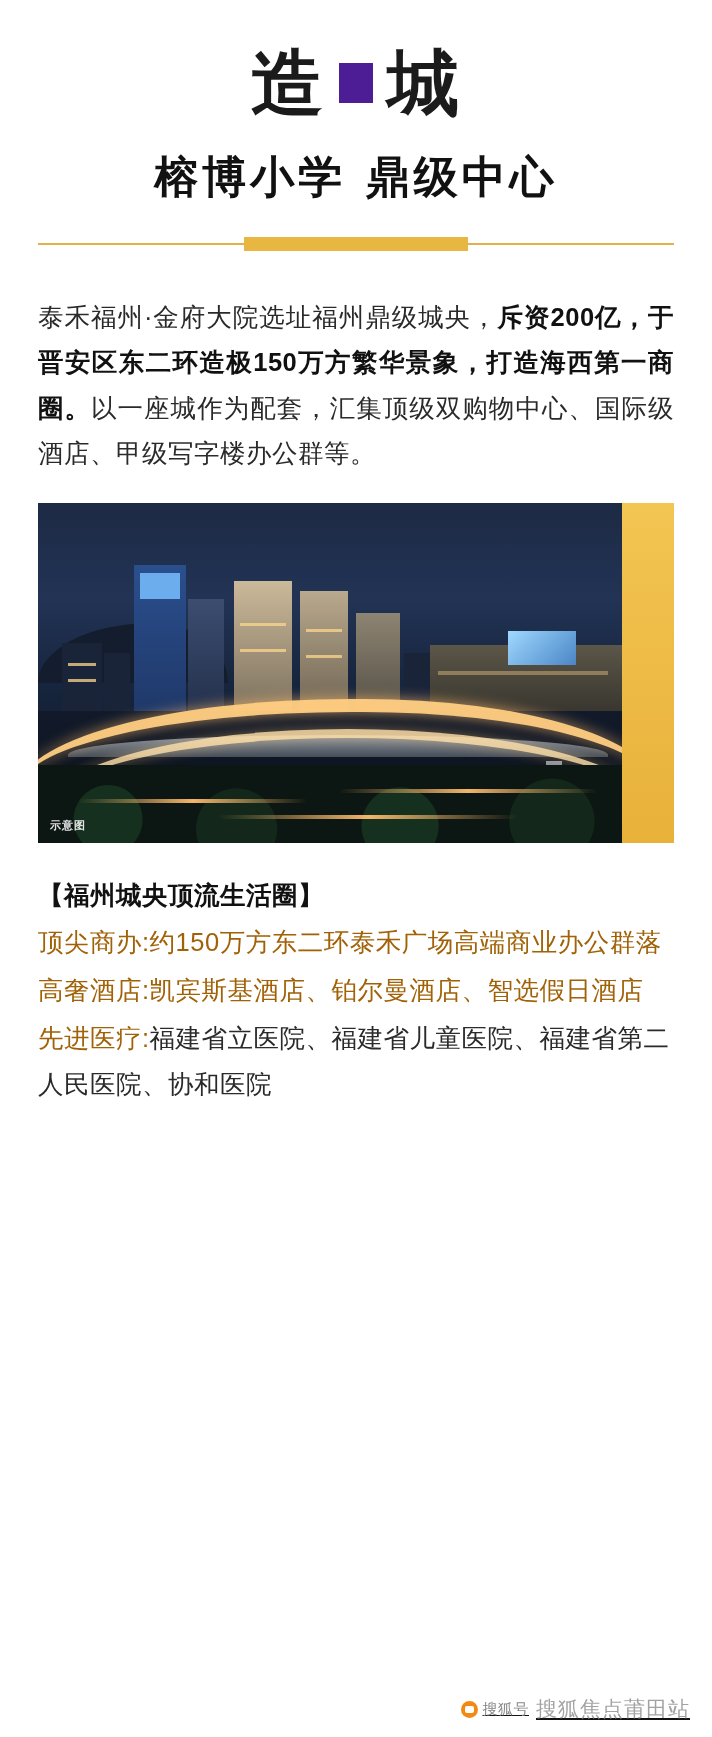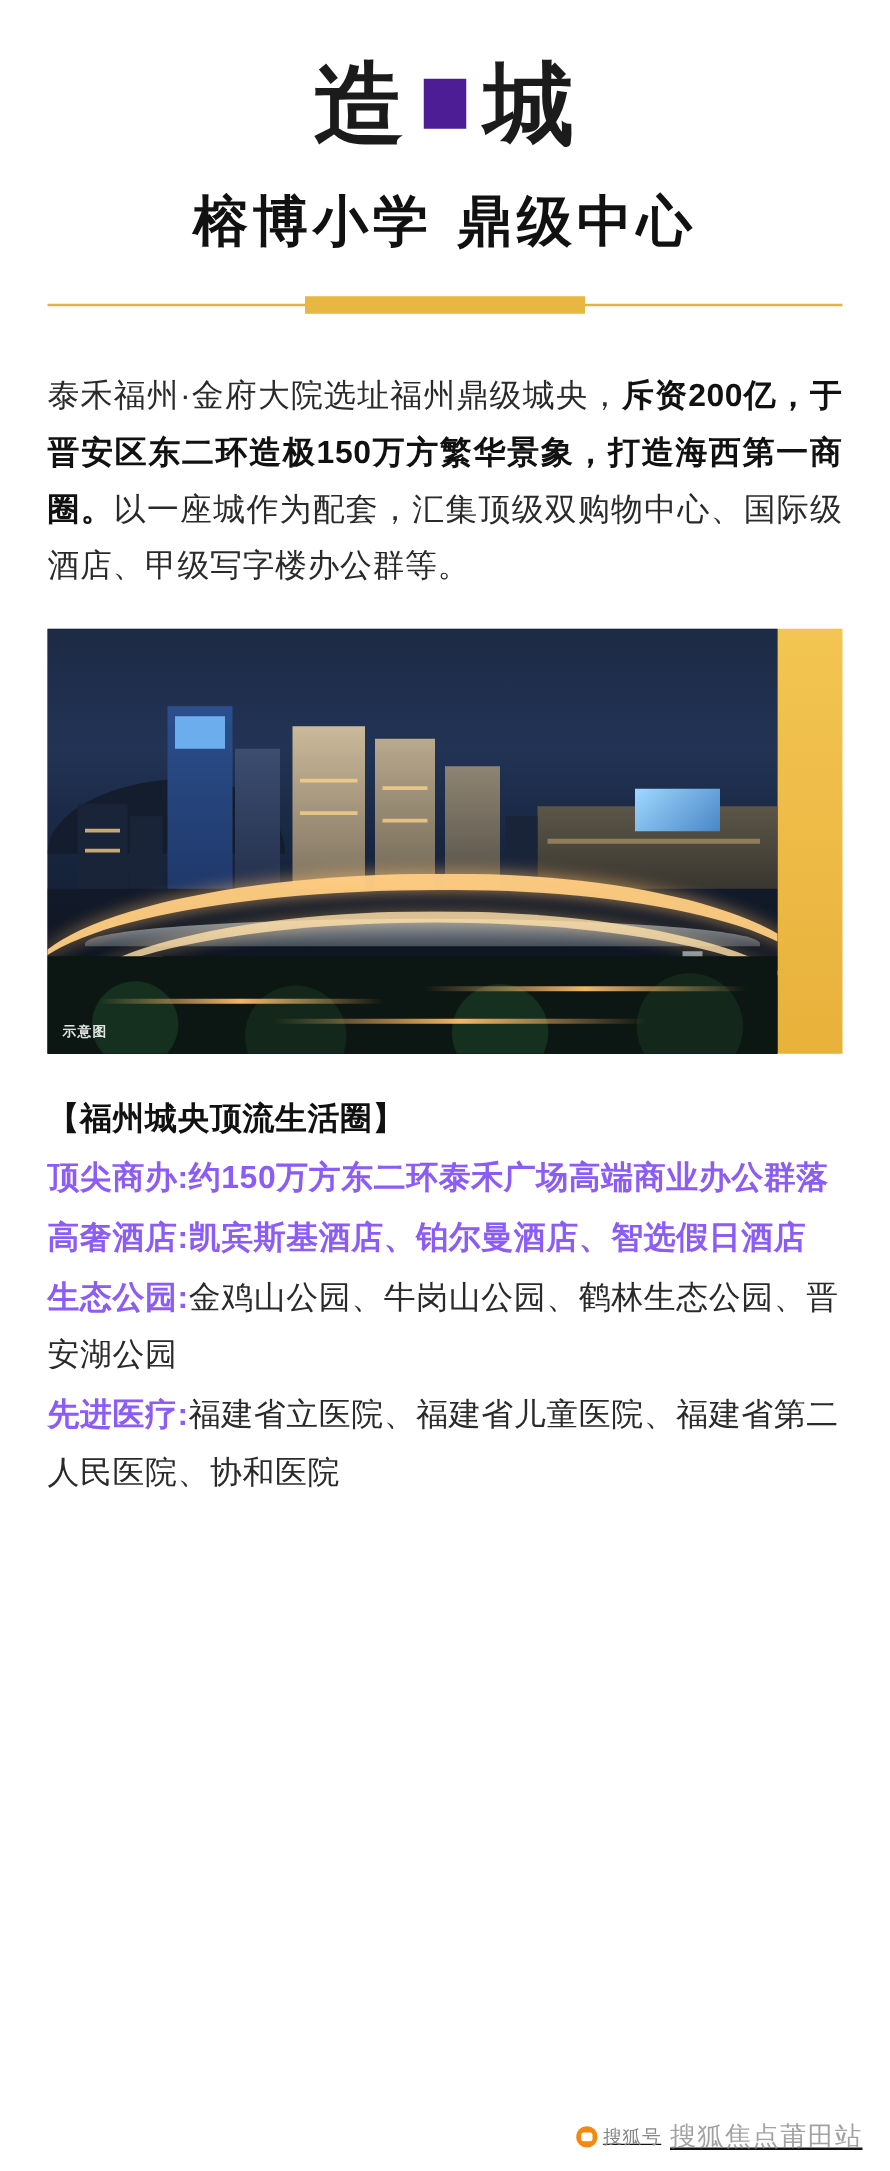--- a/index.html
+++ b/index.html
@@ -217,21 +217,21 @@
     line-height: 1.80;
     color: #2a2a2a;
     letter-spacing: 0.5px;
   }
   .list-head {
     font-weight: 700;
     color: #111;
     margin-bottom: 2px;
   }
   .item { margin-bottom: 2px; }
-  .item .k { font-weight: 700; color: #8b5cf6; }
+  .item .k { font-weight: 400; color: #a16207; }
 
   
   .footer {
     position: absolute;
     right: 22px;
     bottom: 14px;
     display: flex;
     align-items: center;
     gap: 7px;
     opacity: .92;
@@ -332,23 +332,20 @@
     <div class="list-head">【福州城央顶流生活圈】</div>
 
     <div class="item">
       <span class="k">顶尖商办</span><span class="k">:</span><span class="k">约150万方东二环泰禾广场高端商业办公群落</span>
     </div>
 
     <div class="item">
       <span class="k">高奢酒店</span><span class="k">:</span><span class="k">凯宾斯基酒店、铂尔曼酒店、智选假日酒店</span>
     </div>
 
-    <div class="item">
-      <span class="k">生态公园</span><span class="k">:</span><span>金鸡山公园、牛岗山公园、鹤林生态公园、晋安湖公园</span>
-    </div>
 
 
     <div class="item">
       <span class="k">先进医疗</span><span class="k">:</span><span>福建省立医院、福建省儿童医院、福建省第二人民医院、协和医院</span>
     </div>
 
   </div>
 
   <div class="footer">
     <span class="sohu-mark">

